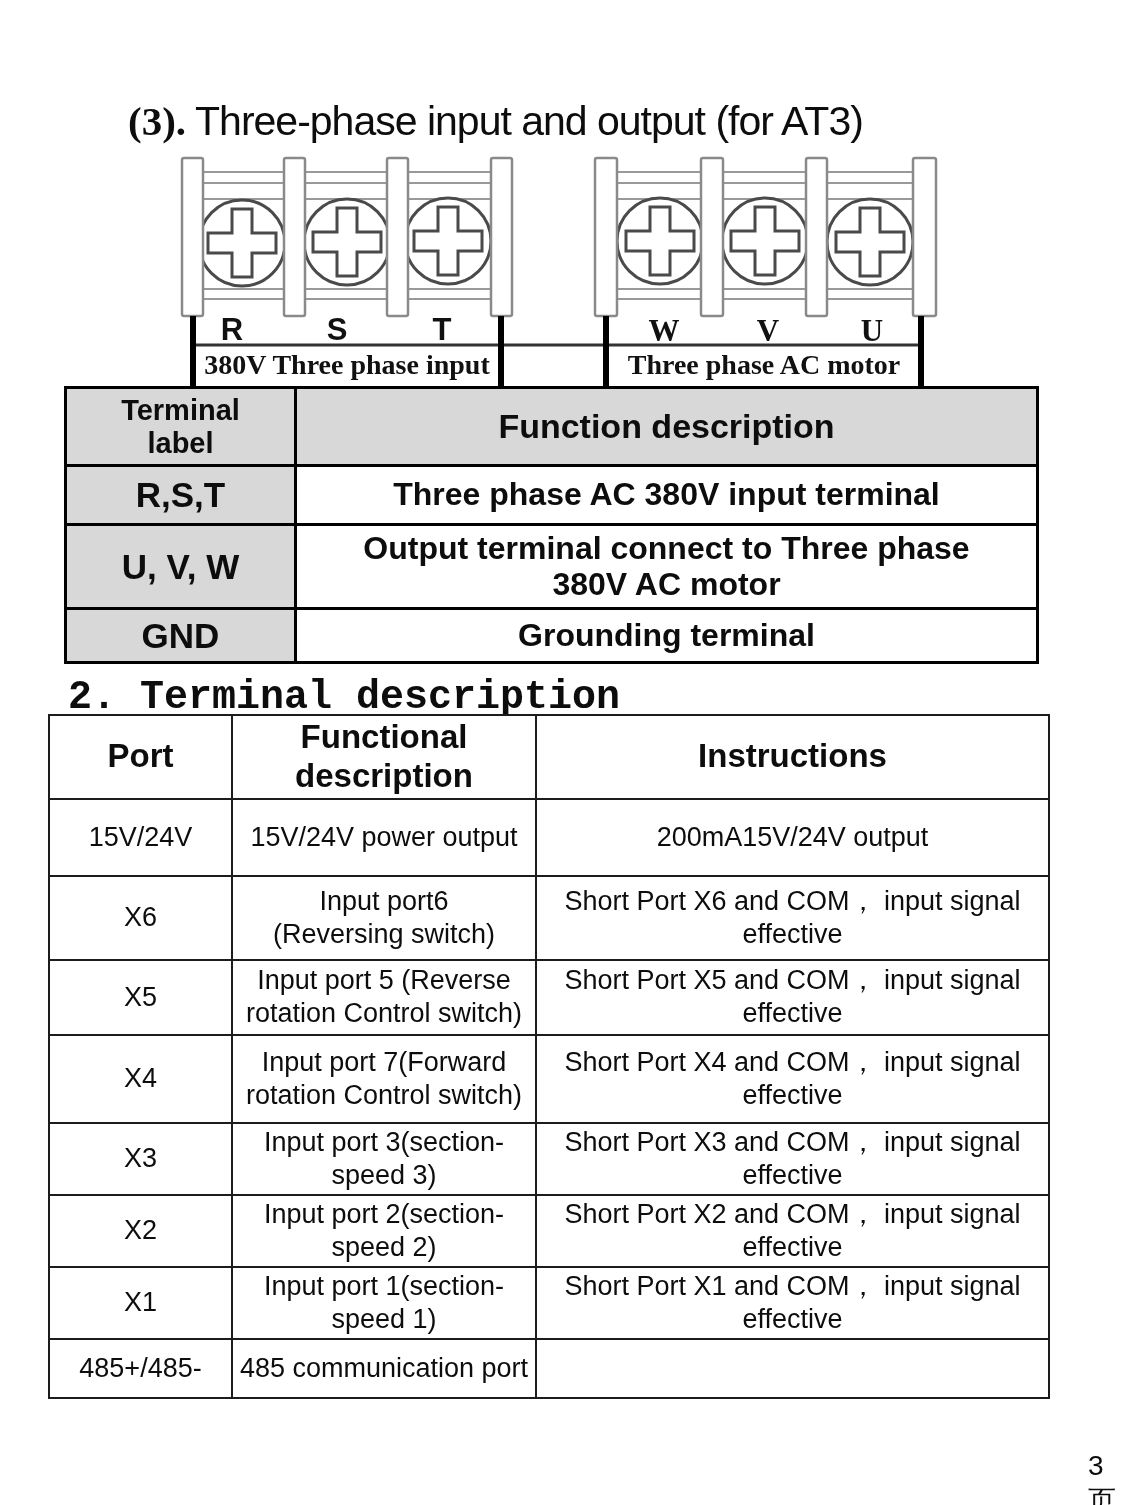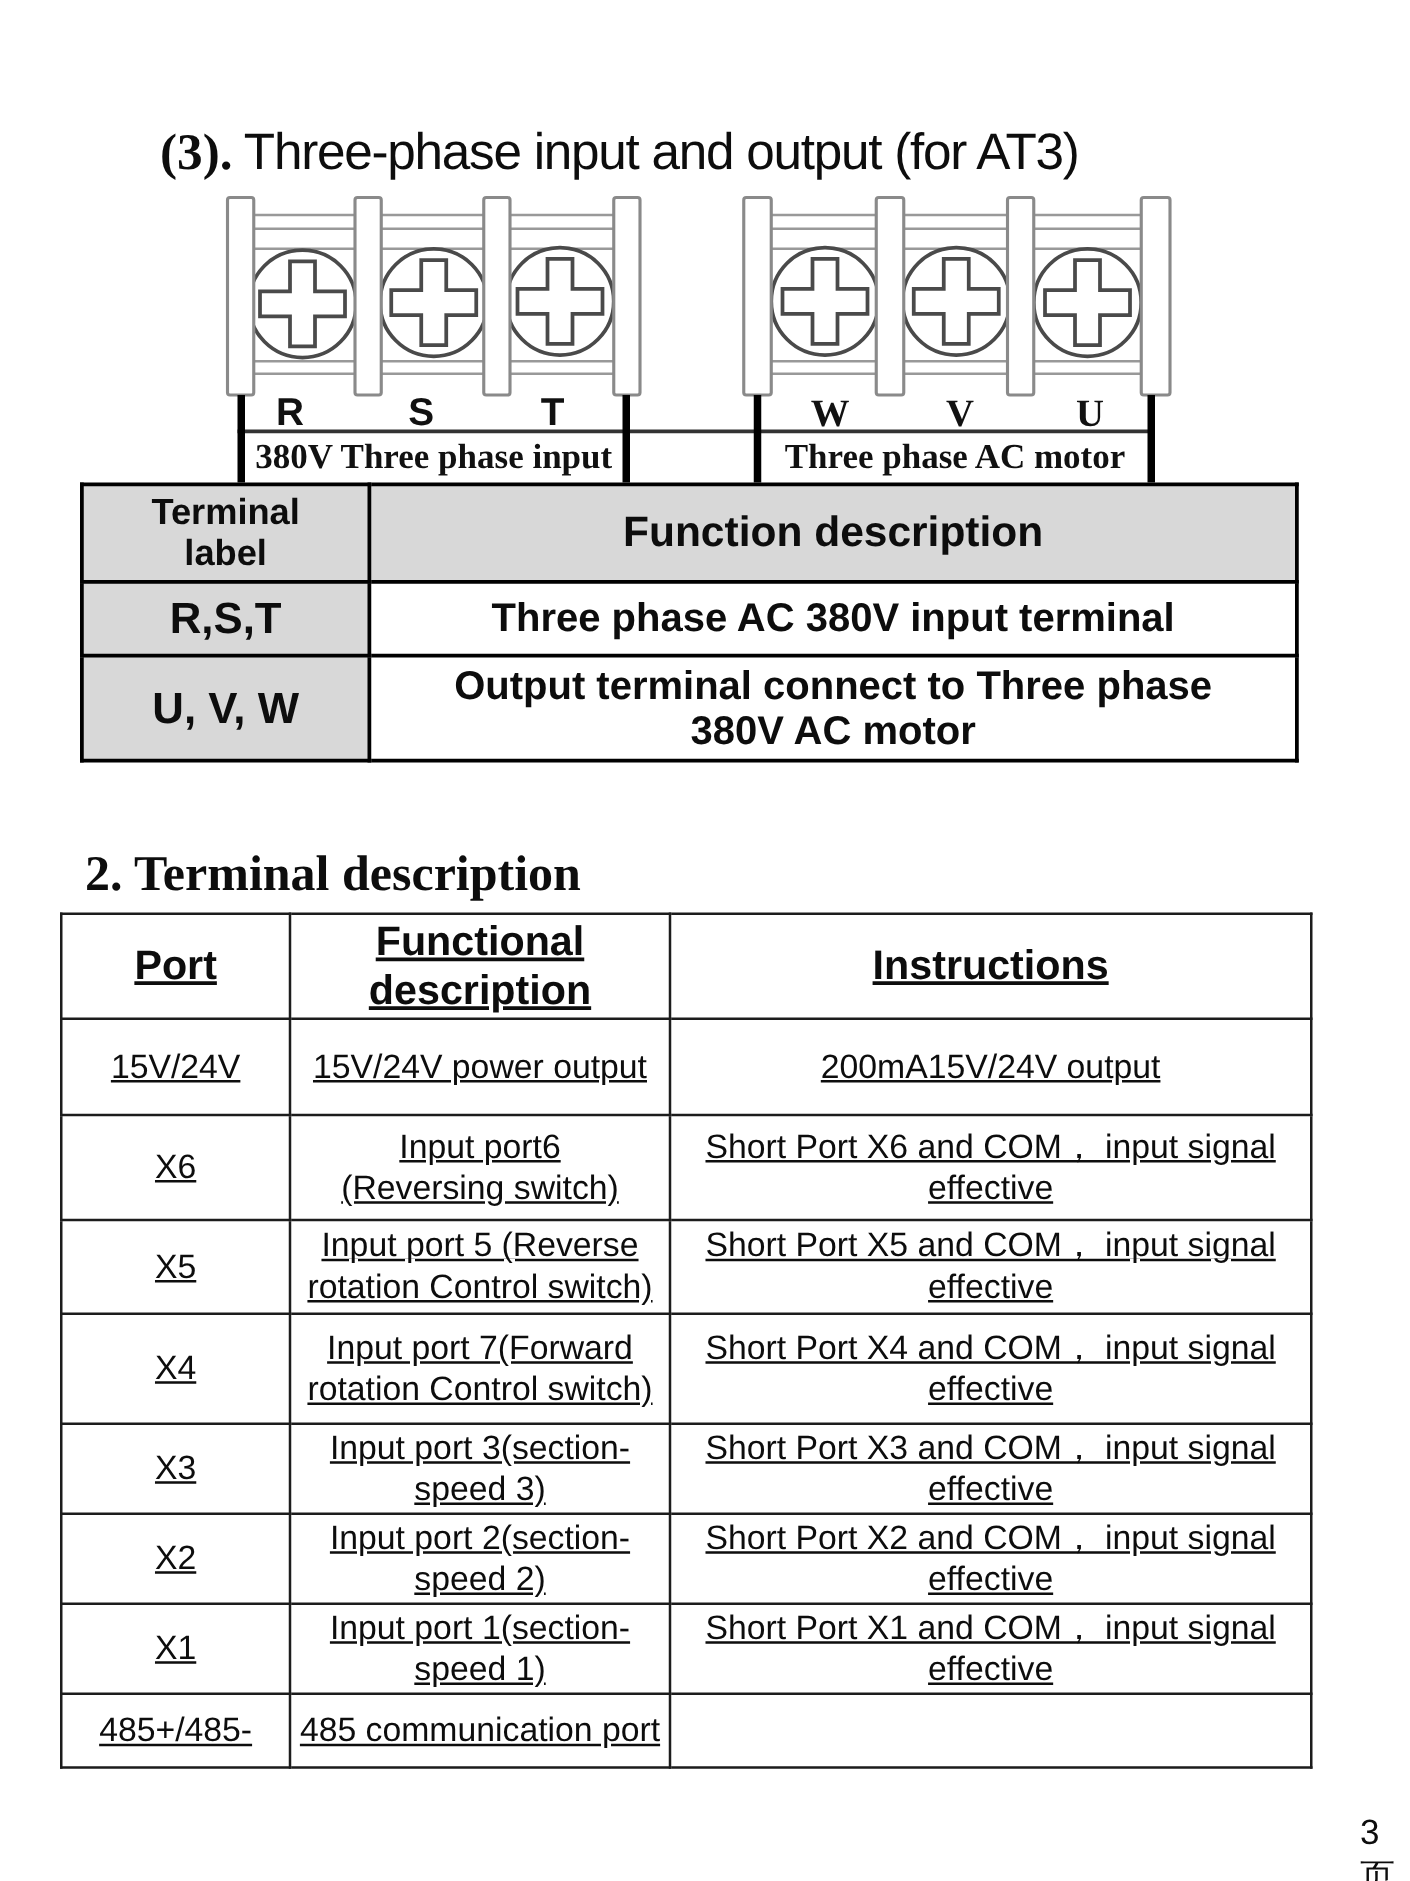--- a/index.html
+++ b/index.html
@@ -25,24 +25,24 @@
   .t1 { position:absolute; left:64px; top:386px; width:972px; }
   .t1 td { border:3px solid #000000; font-weight:bold; line-height:1.12; }
   .t1 td.gray { background:#d8d8d8; }
   .t1 .h-label { font-size:29px; }
   .t1 .h-desc  { font-size:34px; }
   .t1 .c-label { font-size:35px; }
   .t1 .c-desc  { font-size:32px; }
 
   
   .section-heading { position:absolute; left:68px; top:675px;
-    font-family:Liberation Serif, serif; font-weight:bold; font-size:40px; }
-
-  
-  .t2 { position:absolute; left:48px; top:730px; width:1002px; font-size:27px;text-decoration:underline; }
+    font-family:Liberation Mono, monospace; font-weight:bold; font-size:40px; }
+
+  
+  .t2 { position:absolute; left:48px; top:714px; width:1002px; font-size:27px; }
   .t2 td { border:2px solid #1c1c1c; line-height:1.22; }
   .t2 thead td { font-weight:bold; font-size:33px; line-height:1.18; }
 
   
   .page-number { position:absolute; left:1088px; top:1450px; font-size:28px; }
 </style>
 </head>
 <body>
 
 <div class="page">
@@ -139,20 +139,24 @@
         <td class="gray h-desc">Function description</td>
       </tr>
       <tr style="height:59px">
         <td class="gray c-label">R,S,T</td>
         <td class="c-desc">Three phase AC 380V input terminal</td>
       </tr>
       <tr style="height:84px">
         <td class="gray c-label">U, V, W</td>
         <td class="c-desc">Output terminal connect to Three phase
 380V AC motor</td>
+      </tr>
+      <tr style="height:54px">
+        <td class="gray c-label">GND</td>
+        <td class="c-desc">Grounding terminal</td>
       </tr>
     </tbody>
   </table>
 
   <div class="section-heading">2. Terminal description</div>
 
   <table class="t2">
     <colgroup>
         <col style="width:183px">
         <col style="width:304px">

